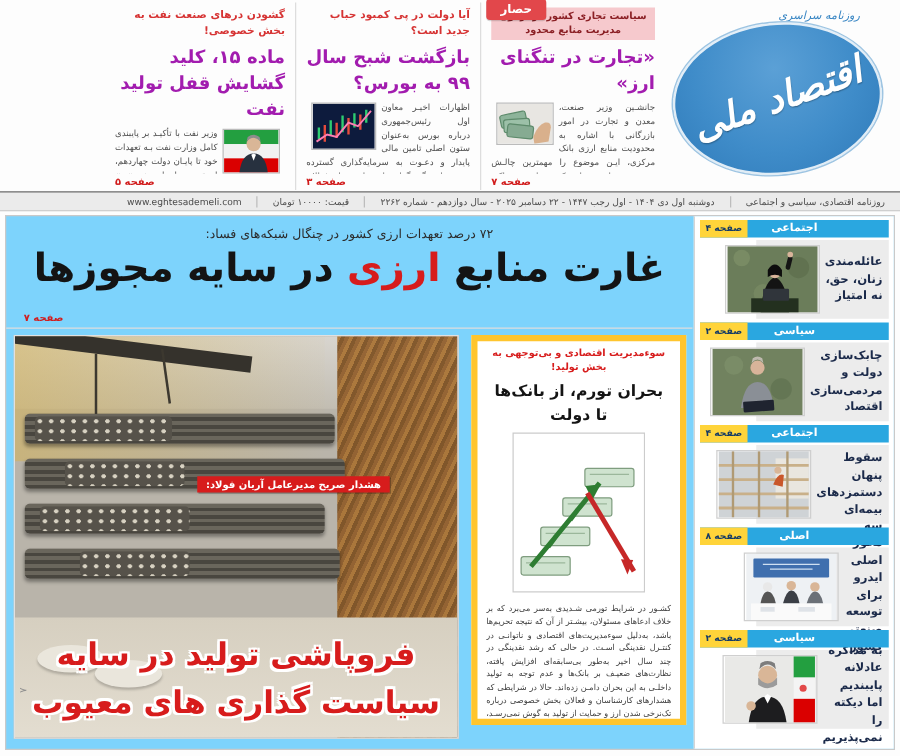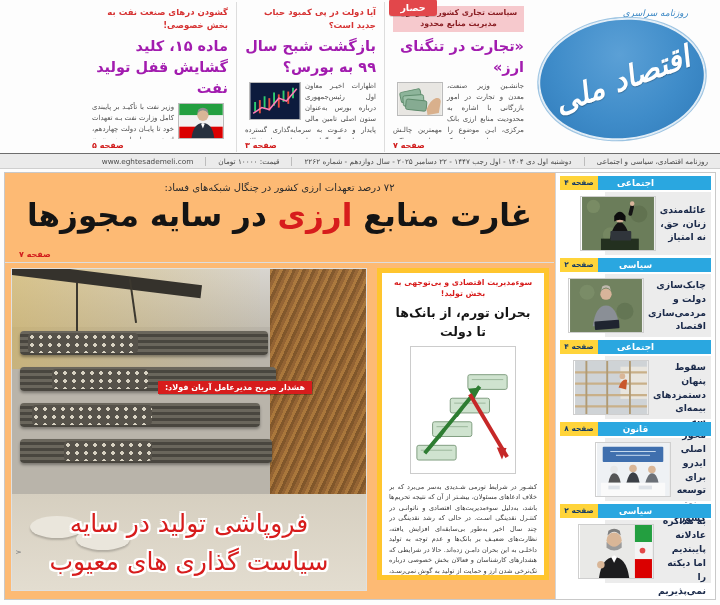--- a/index.html
+++ b/index.html
@@ -28,21 +28,21 @@
   .top-body .ph { border:1px solid #bbb; margin:1px 4px 2px 4px; }
   .fl { float:left; } .fr { float:right; }
   .pageref { color:#d11c1c; font-size:8px; font-weight:bold; text-align:left; margin-top:2px; }
 
   
   .datebar { position:absolute; top:153px; right:0; left:0; height:16px; background:#ebebeb; border-top:1px solid #6d6d6d; border-bottom:1px solid #cfcfcf; display:flex; direction:rtl; align-items:center; font-size:7.3px; color:#4a4a4a; }
   .datebar .seg { padding:0 12px; border-left:1px solid #bdbdbd; white-space:nowrap; }
   .datebar .seg:last-of-type { border-left:none; }
 
   
-  .mainbox { position:absolute; top:172px; right:4px; left:4px; height:428px; border:1px solid #c9c9c9; background:#fdba74; }
+  .mainbox { position:absolute; top:172px; right:4px; left:4px; height:428px; border:1px solid #c9c9c9; background:#7dd3fc; }
 
   
   .lead { position:absolute; top:0; right:161px; left:0; height:90px; border-bottom:1px solid #ddd; text-align:center; }
   .lead-kicker { font-size:10px; color:#2b2b2b; margin-top:9px; }
   .lead-hl { font-size:31px; font-weight:bold; color:#141414; letter-spacing:-1px; margin-top:4px; white-space:nowrap; }
   .lead-hl .hi { color:#d71c1c; }
   .lead-ref { position:absolute; left:14px; bottom:3px; color:#d11c1c; font-size:8px; font-weight:bold; }
 
   
   .sidebar { position:absolute; top:0; right:0; width:160px; height:100%; border-left:1px solid #d5d5d5; padding:3px 4px; background:#fff; }
@@ -73,21 +73,21 @@
   .ps-stack { position:absolute; left:8px; height:24px; border-radius:4px;
     background:repeating-linear-gradient(180deg, #6a665c 0 3px, #49463f 3px 6px);
     box-shadow:0 2px 3px rgba(0,0,0,.35); }
   .ps-ends { position:absolute; height:20px; border-radius:4px;
     background:radial-gradient(circle 2px at 4px 4px, #d8d2c2 90%, transparent 91%) 0 0/9px 8px, #56524a; }
   .ps-rods { position:absolute; top:0; right:0; width:96px; height:100%;
     background:repeating-linear-gradient(115deg, #a8702f 0 3px, #7a4c1c 3px 6px, #8f5a26 6px 9px); opacity:.9; }
   .ps-floor { position:absolute; bottom:0; left:0; right:0; height:96px; background:linear-gradient(#d6cfc0, #e3ddd0); }
   .ps-sack { position:absolute; width:54px; height:22px; background:#eae6dc; border-radius:50%; box-shadow:0 2px 2px rgba(0,0,0,.2); }
   .ps-label { position:absolute; top:112px; right:54px; background:#d71c1c; color:#fff; font-size:8px; font-weight:bold; padding:2px 7px; box-shadow:1px 1px 0 rgba(0,0,0,.25); }
-  .ps-hl { position:absolute; bottom:10px; left:0; right:0; text-align:center; color:#d71c1c; font-size:25px; font-weight:normal; line-height:1.5;
+  .ps-hl { position:absolute; bottom:10px; left:0; right:0; text-align:center; color:#d71c1c; font-size:25px; font-weight:bold; line-height:1.5;
     text-shadow:-2px -2px 0 #fff, 2px -2px 0 #fff, -2px 2px 0 #fff, 2px 2px 0 #fff, 0 -2px 0 #fff, 0 2px 0 #fff, -2px 0 0 #fff, 2px 0 0 #fff; }
   .ps-edge { position:absolute; left:2px; bottom:36px; color:#8f8f8f; font-size:8px; writing-mode:vertical-rl; }
 </style>
 </head>
 <body>
 
 <div class="page">
 
   <div class="topstrip">
 
@@ -247,21 +247,21 @@
                 <line x1="58" y1="0" x2="58" y2="56"></line>
               </g>
             <circle cx="50" cy="16" r="3" fill="#d9b697"></circle>
             <path d="M46 28 q4 -10 9 -8 l-1 10z" fill="#c9572b"></path>
           </svg>
         </div>
       </div>
 
       <div class="sb-item">
         <div class="sb-head">
-          <div class="sb-sec">قانون</div>
+          <div class="sb-sec">اصلی</div>
           <div class="sb-tag">صفحه ۸</div>
         </div>
         <div class="sb-body">
           <div class="sb-txt">
               <div class="sb-hl">سه محور اصلی ایدرو برای توسعه صنعتی کشور</div>
             </div>
           <svg class="sb-photo" viewBox="0 0 76 56">
             <rect width="76" height="56" fill="#eef1f4"></rect>
             <rect x="6" y="4" width="64" height="16" rx="1" fill="#3f6fae"></rect>
             <g stroke="#cfe0f2" stroke-width="1">

